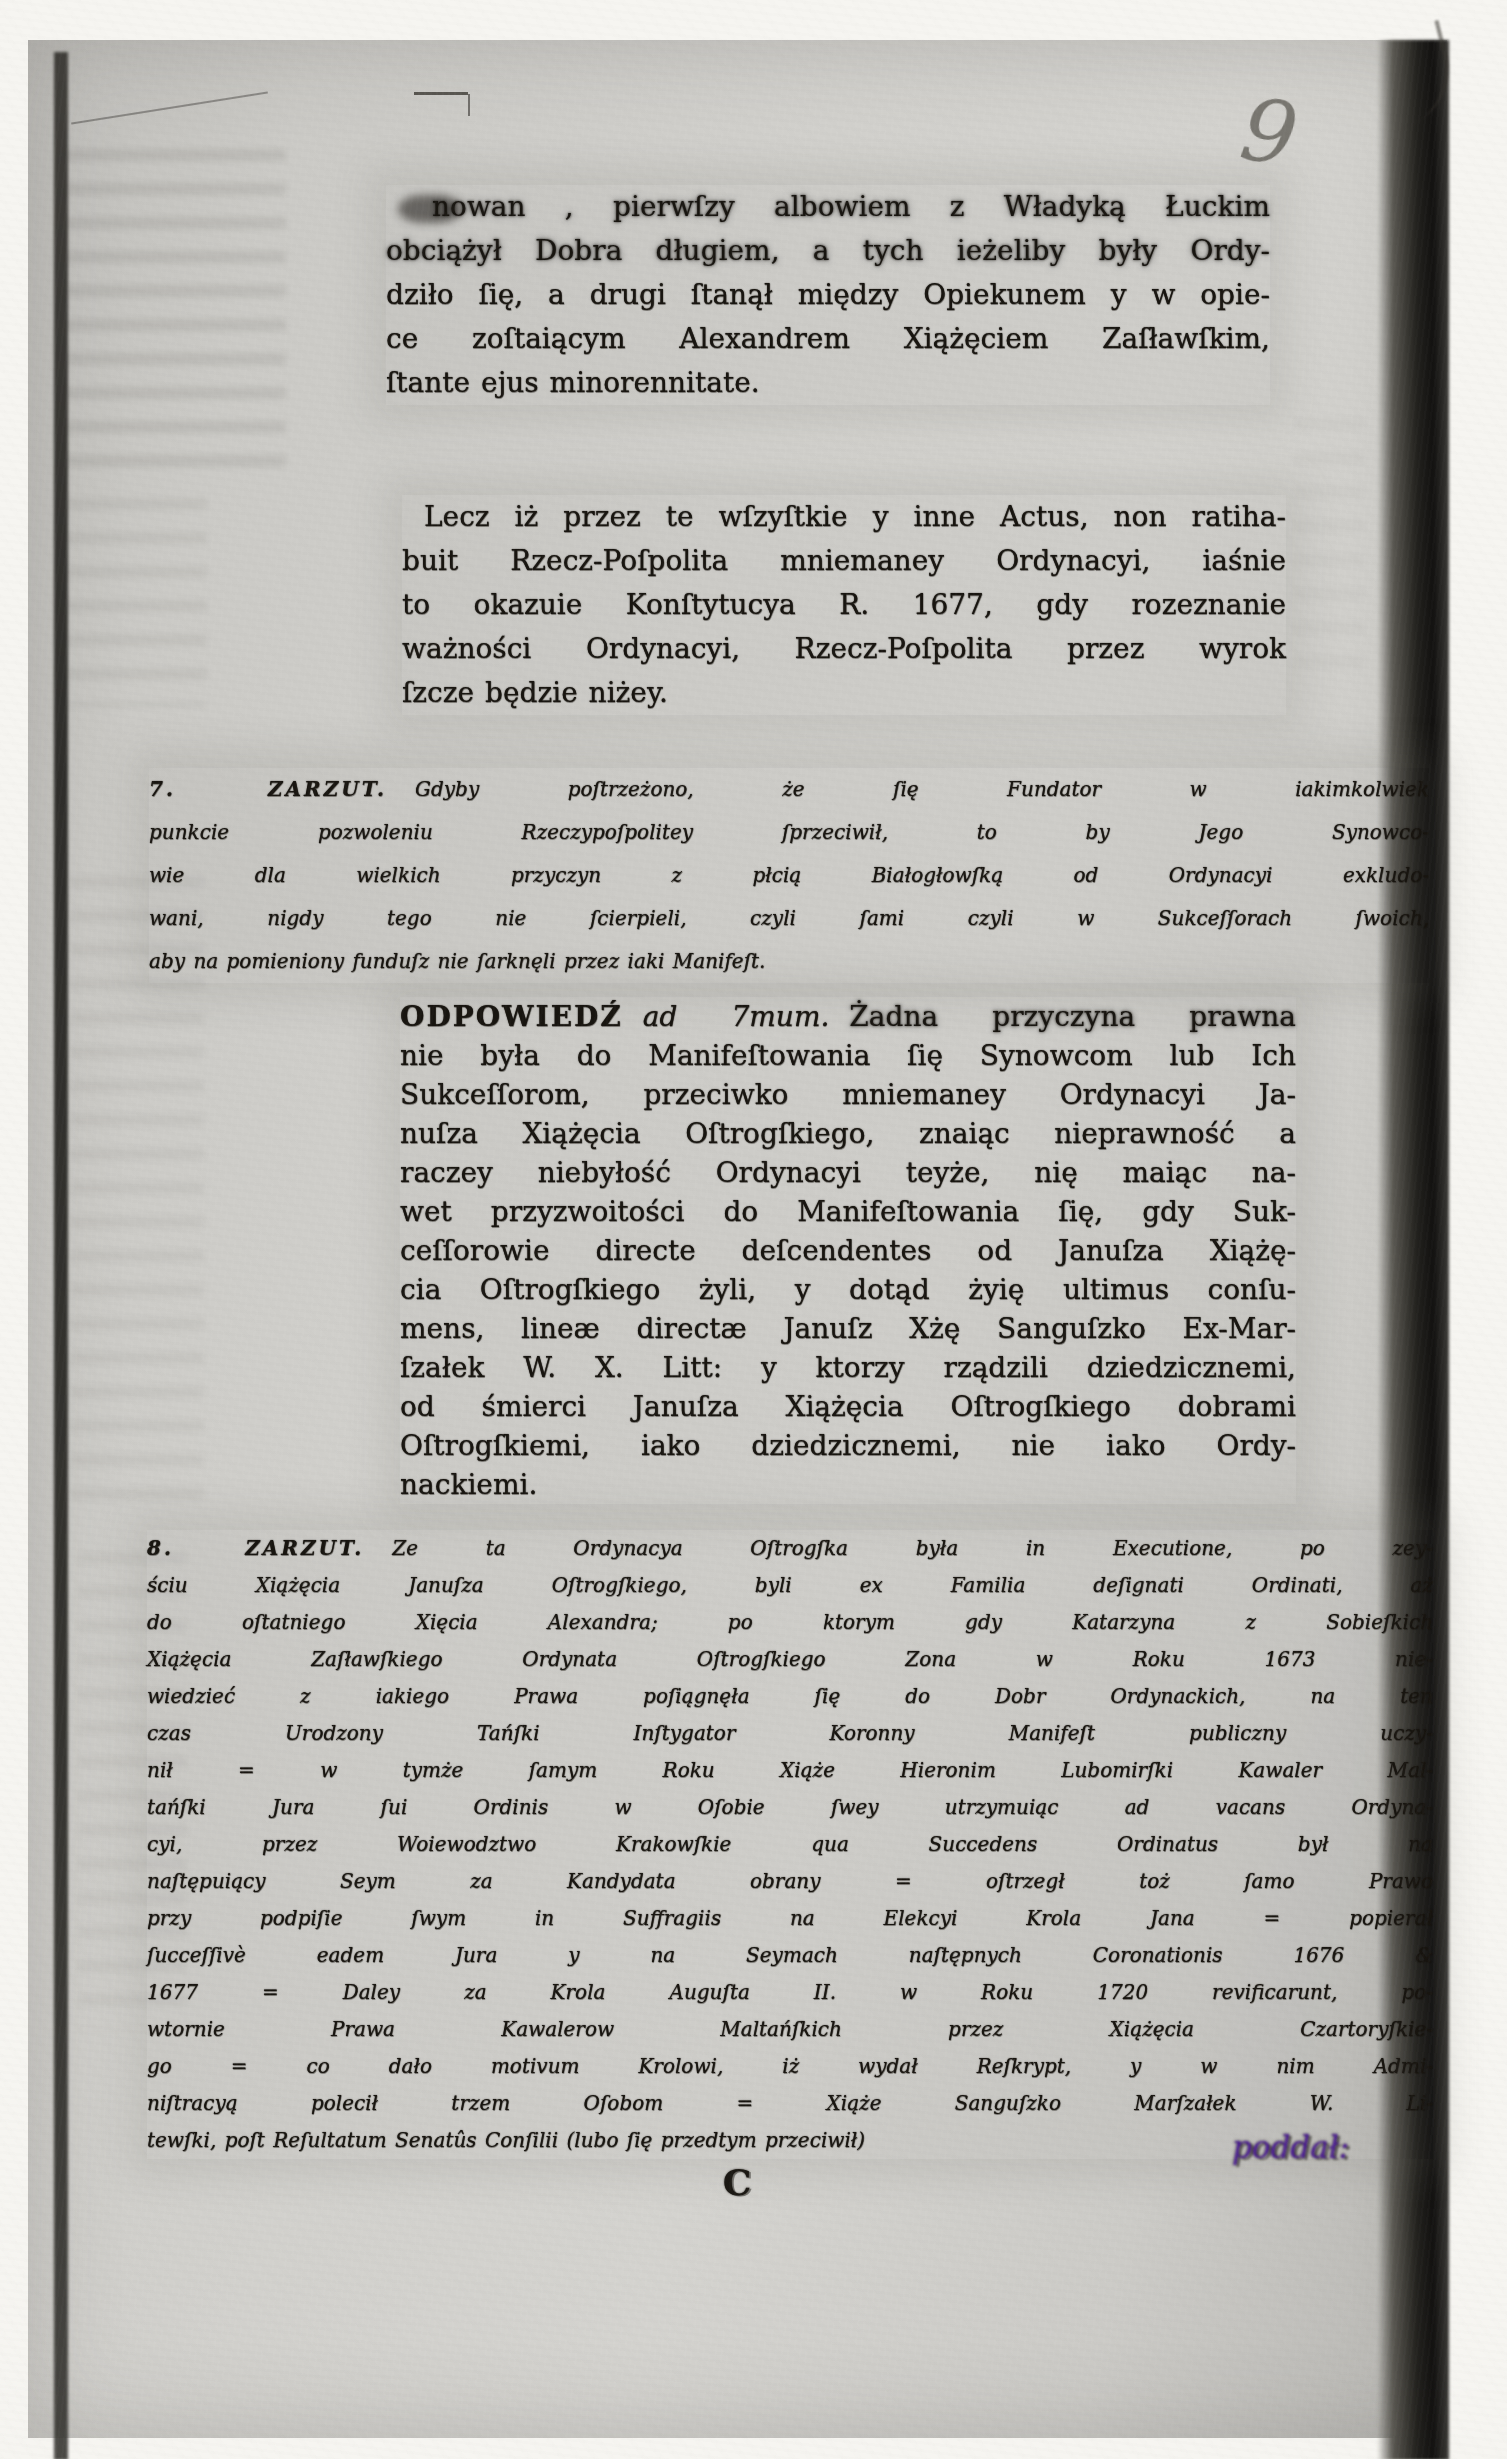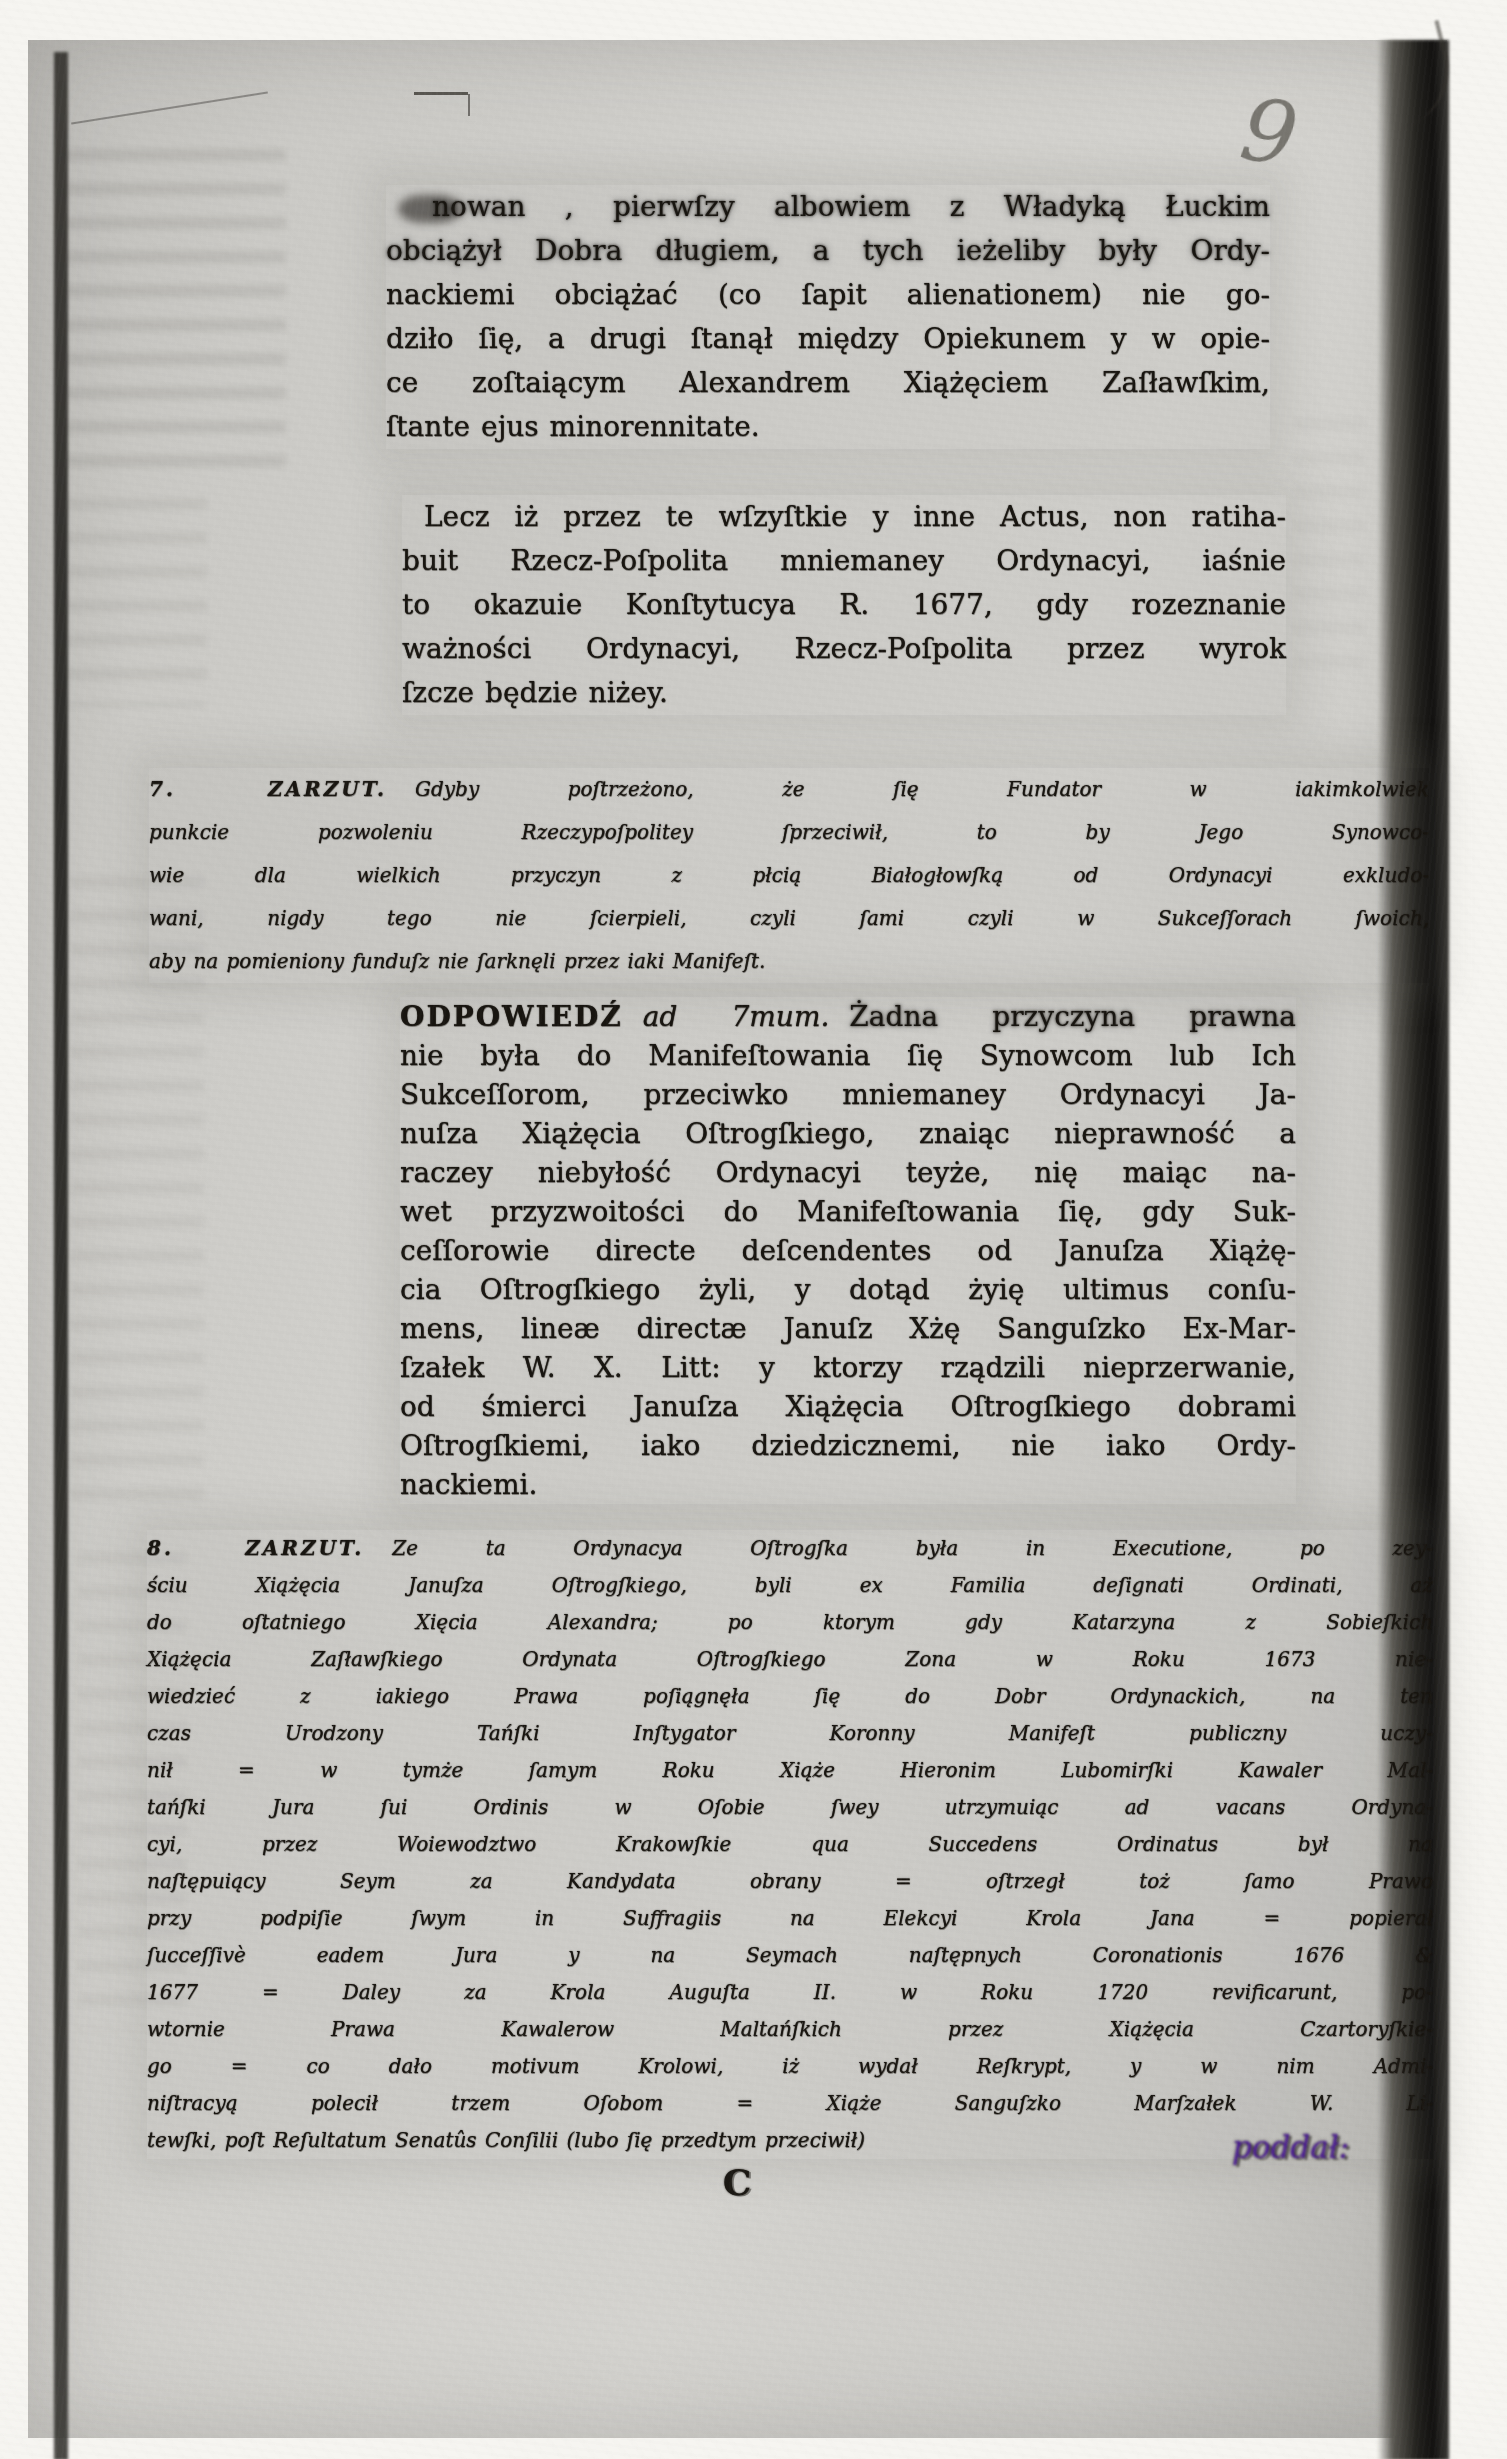--- a/index.html
+++ b/index.html
@@ -129,21 +129,20 @@
   <div class="ghost g4"></div>
   <div class="ghost g5"></div>
 
   <div class="hand-number">9</div>
 
   <div class="blob"></div>
 
   <div id="para1" class="para roman ink">
       <div class="line">nowan , pierwſzy albowiem z Władyką Łuckim</div>
       <div class="line">obciążył Dobra długiem, a tych ieżeliby były Ordy-</div>
-      <div class="line">nackiemi obciążać (co ſapit alienationem) nie go-</div>
       <div class="line">dziło ſię, a drugi ſtanął między Opiekunem y w opie-</div>
       <div class="line">ce zoſtaiącym Alexandrem Xiążęciem Zaſławſkim,</div>
       <div class="line">ſtante ejus minorennitate.</div>
     </div>
 
   <div id="para2" class="para roman ink">
       <div class="line">Lecz iż przez te wſzyſtkie y inne Actus, non ratiha-</div>
       <div class="line">buit Rzecz-Poſpolita mniemaney Ordynacyi, iaśnie</div>
       <div class="line">to okazuie Konſtytucya R. 1677, gdy rozeznanie</div>
       <div class="line">ważności Ordynacyi, Rzecz-Poſpolita przez wyrok</div>
@@ -164,21 +163,21 @@
     <div class="line lead"><span class="odp-label">ODPOWIEDŹ</span><span class="odp-ref">ad 7mum.</span><span class="heavy">Żadna przyczyna prawna</span></div>
     <div class="lines">
         <div class="line">nie była do Manifeſtowania ſię Synowcom lub Ich</div>
         <div class="line">Sukceſſorom, przeciwko mniemaney Ordynacyi Ja-</div>
         <div class="line">nuſza Xiążęcia Oſtrogſkiego, znaiąc nieprawność a</div>
         <div class="line">raczey niebyłość Ordynacyi teyże, nię maiąc na-</div>
         <div class="line">wet przyzwoitości do Manifeſtowania ſię, gdy Suk-</div>
         <div class="line">ceſſorowie directe deſcendentes od Januſza Xiążę-</div>
         <div class="line">cia Oſtrogſkiego żyli, y dotąd żyię ultimus conſu-</div>
         <div class="line">mens, lineæ directæ Januſz Xżę Sanguſzko Ex-Mar-</div>
-        <div class="line">ſzałek W. X. Litt: y ktorzy rządzili nieprzerwanie,</div>
+        <div class="line">ſzałek W. X. Litt: y ktorzy rządzili dziedzicznemi,</div>
         <div class="line">od śmierci Januſza Xiążęcia Oſtrogſkiego dobrami</div>
         <div class="line">Oſtrogſkiemi, iako dziedzicznemi, nie iako Ordy-</div>
         <div class="line">nackiemi.</div>
       </div>
   </div>
 
   <div id="zarzut8" class="para italic ink">
     <div class="line lead"><span class="zarzut-head">8. ZARZUT.</span><span>Ze ta Ordynacya Oſtrogſka była in Executione, po zey-</span></div>
     <div class="lines">
         <div class="line">ściu Xiążęcia Januſza Oſtrogſkiego, byli ex Familia deſignati Ordinati, aż</div>

